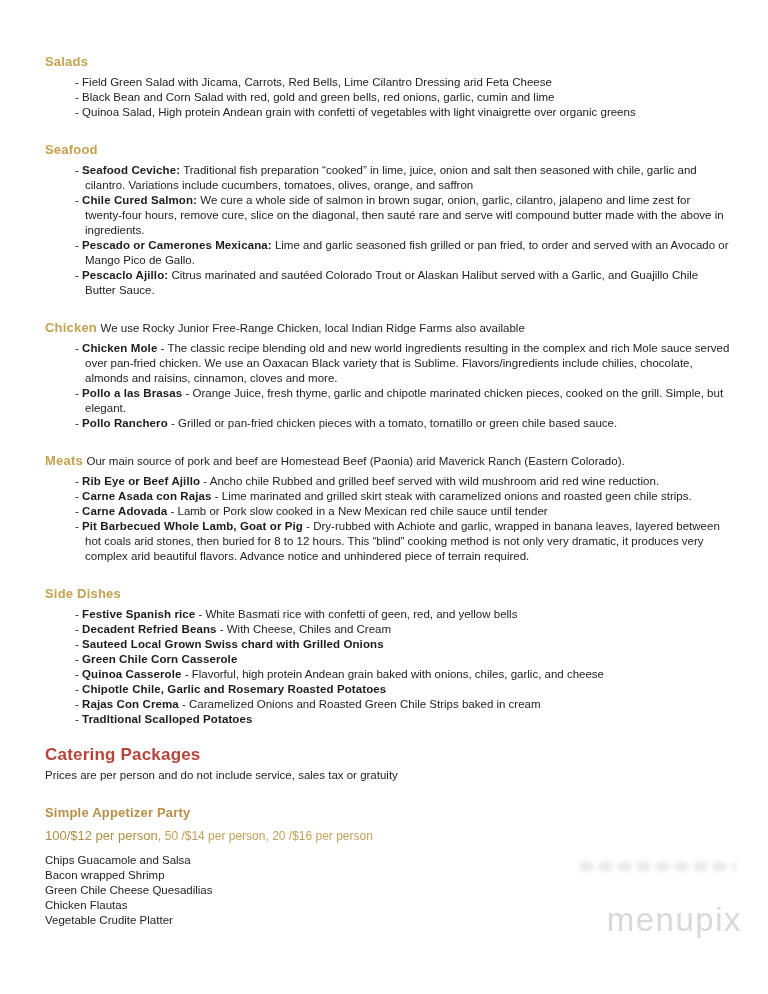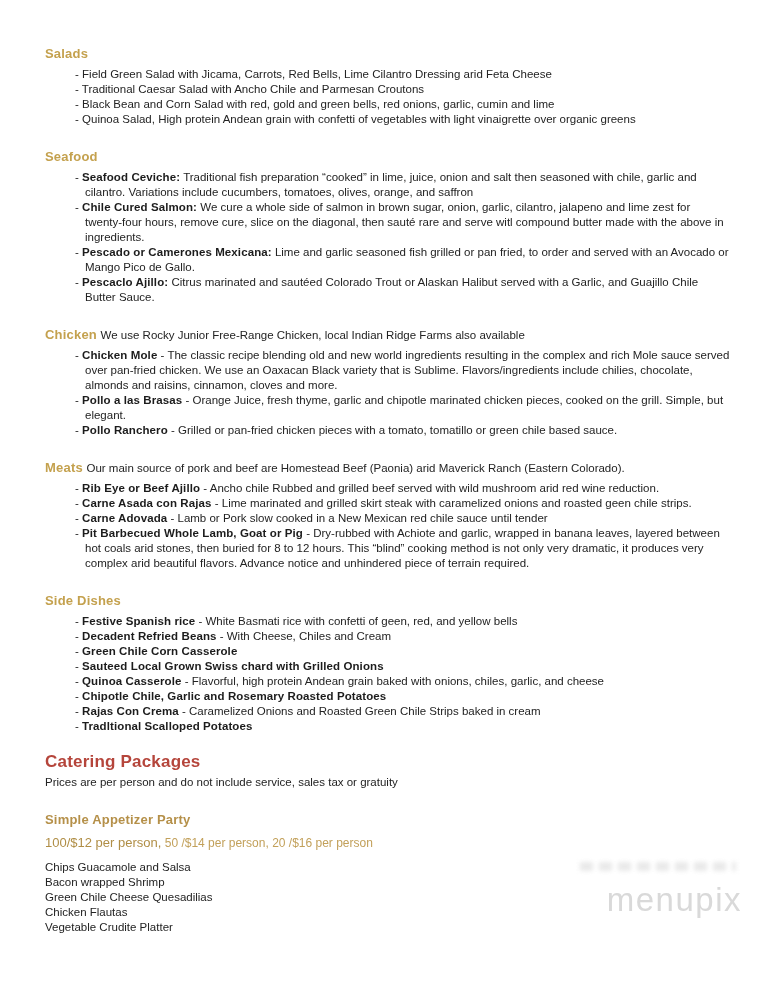--- a/index.html
+++ b/index.html
@@ -3,61 +3,60 @@
 <meta charset="utf-8">
 <style>
   html,body{margin:0;padding:0;}
   body{
     width:768px;height:994px;background:#ffffff;
     font-family:"Liberation Sans",sans-serif;color:#232323;
     position:relative;overflow:hidden;
   }
   .page{padding:42px 38px 0 45px;}
   .menu-section{margin-top:22px;}
-  .menu-section:first-child{margin-top:4px;}
+  .menu-section:first-child{margin-top:12px;}
   .sec-head{margin:0;font-size:13px;line-height:16px;font-weight:normal;}
   .sec-title{color:#c4a14e;font-weight:bold;font-size:13px;letter-spacing:.2px;}
   .sec-intro{font-size:11.5px;color:#232323;}
   ul.items{list-style:none;margin:5px 0 0 30px;padding:0;font-size:11.5px;line-height:15px;}
   li.item{padding-left:10px;text-indent:-10px;}
   .dash{display:inline;}
   .iname{font-weight:bold;color:#1c1c1c;}
   .sec-seafood .iname,.sec-chicken .iname,.sec-meats .iname,.sec-sides .iname{letter-spacing:.1px;}
   
   .catering{margin-top:18px;}
   .catering-title{margin:0;font-size:17px;line-height:20px;font-weight:bold;color:#b5453b;letter-spacing:.2px;}
   .catering-note{margin:3px 0 0;font-size:11.5px;line-height:15px;color:#232323;}
   .package-title{margin:22px 0 0;font-size:13px;line-height:16px;font-weight:bold;color:#b59049;letter-spacing:.2px;}
   .price-line{margin:7px 0 0;font-size:12px;line-height:15px;color:#c2a05a;}
   .price-primary{font-weight:normal;font-size:13px;color:#b08e46;}
   .app-items{list-style:none;margin:9px 0 0;padding:0;font-size:11.5px;line-height:15px;color:#232323;}
   
   .watermark{
-    position:absolute;top:882px;right:26px;
+    position:absolute;top:902px;right:26px;
     font-size:33px;line-height:36px;color:#d9d9d9;
     letter-spacing:1.5px;font-weight:normal;
   }
   .watermark-blur{
     position:absolute;top:862px;right:32px;width:156px;height:9px;
     background:repeating-linear-gradient(90deg,#e4e4e4 0 13px,transparent 13px 19px);
     filter:blur(2px);opacity:.8;
   }
 </style>
 </head>
 <body>
 
 <div class="page">
 
   <section class="menu-section sec-salads">
     <h2 class="sec-head">
       <span class="sec-title">Salads</span>
     </h2>
     <ul class="items">
       <li class="item"><span class="dash">-</span> <span class="idesc">Field Green Salad with Jicama, Carrots, Red Bells, Lime Cilantro Dressing arid Feta Cheese</span></li>
-      <li class="item"><span class="dash">-</span> <span class="idesc">Traditional Caesar Salad with Ancho Chile and Parmesan Croutons</span></li>
       <li class="item"><span class="dash">-</span> <span class="idesc">Black Bean and Corn Salad with red, gold and green bells, red onions, garlic, cumin and lime</span></li>
       <li class="item"><span class="dash">-</span> <span class="idesc">Quinoa Salad, High protein Andean grain with confetti of vegetables with light vinaigrette over organic greens</span></li>
     </ul>
   </section>
 
   <section class="menu-section sec-seafood">
     <h2 class="sec-head">
       <span class="sec-title">Seafood</span>
     </h2>
     <ul class="items">
@@ -93,22 +92,22 @@
     </ul>
   </section>
 
   <section class="menu-section sec-sides">
     <h2 class="sec-head">
       <span class="sec-title">Side Dishes</span>
     </h2>
     <ul class="items">
       <li class="item"><span class="dash">-</span> <span class="iname">Festive Spanish rice</span><span class="idesc"> - White Basmati rice with confetti of geen, red, and yellow bells</span></li>
       <li class="item"><span class="dash">-</span> <span class="iname">Decadent Refried Beans</span><span class="idesc"> - With Cheese, Chiles and Cream</span></li>
+      <li class="item"><span class="dash">-</span> <span class="iname">Sauteed Local Grown Swiss chard with Grilled Onions</span><span class="idesc"></span></li>
       <li class="item"><span class="dash">-</span> <span class="iname">Green Chile Corn Casserole</span><span class="idesc"></span></li>
-      <li class="item"><span class="dash">-</span> <span class="iname">Sauteed Local Grown Swiss chard with Grilled Onions</span><span class="idesc"></span></li>
       <li class="item"><span class="dash">-</span> <span class="iname">Quinoa Casserole</span><span class="idesc"> - Flavorful, high protein Andean grain baked with onions, chiles, garlic, and cheese</span></li>
       <li class="item"><span class="dash">-</span> <span class="iname">Chipotle Chile, Garlic and Rosemary Roasted Potatoes</span><span class="idesc"></span></li>
       <li class="item"><span class="dash">-</span> <span class="iname">Rajas Con Crema</span><span class="idesc"> - Caramelized Onions and Roasted Green Chile Strips baked in cream</span></li>
       <li class="item"><span class="dash">-</span> <span class="iname">Tradltional Scalloped Potatoes</span><span class="idesc"></span></li>
     </ul>
   </section>
 
   <section class="catering">
     <h1 class="catering-title">Catering Packages</h1>
     <p class="catering-note">Prices are per person and do not include service, sales tax or gratuity</p>

